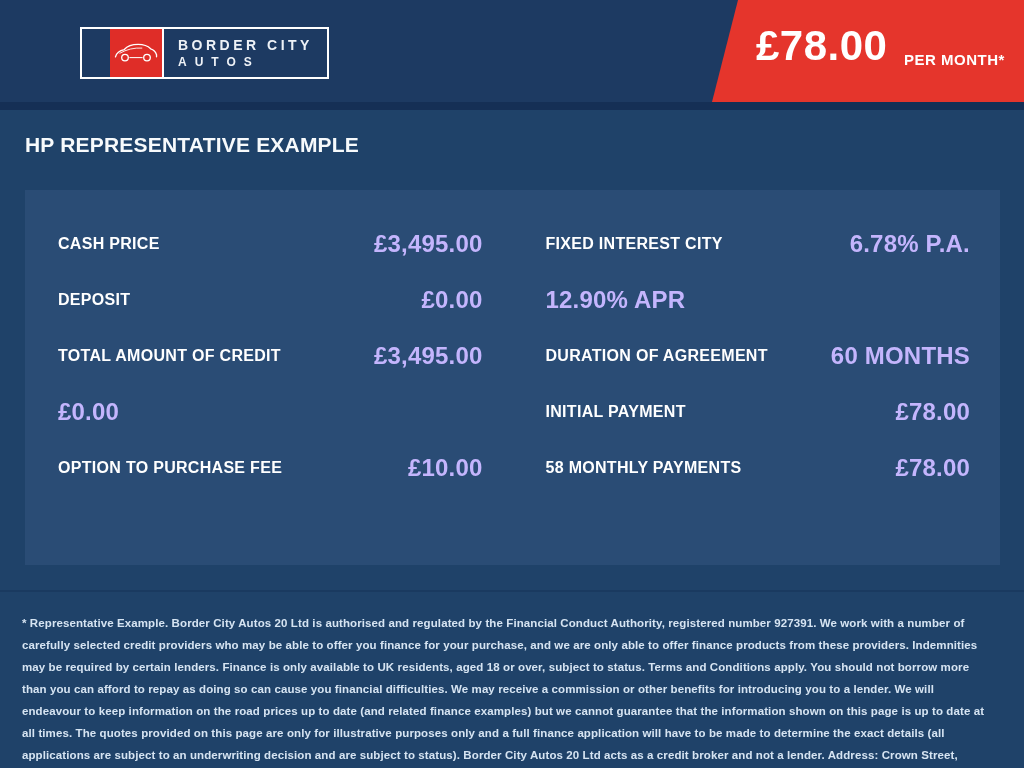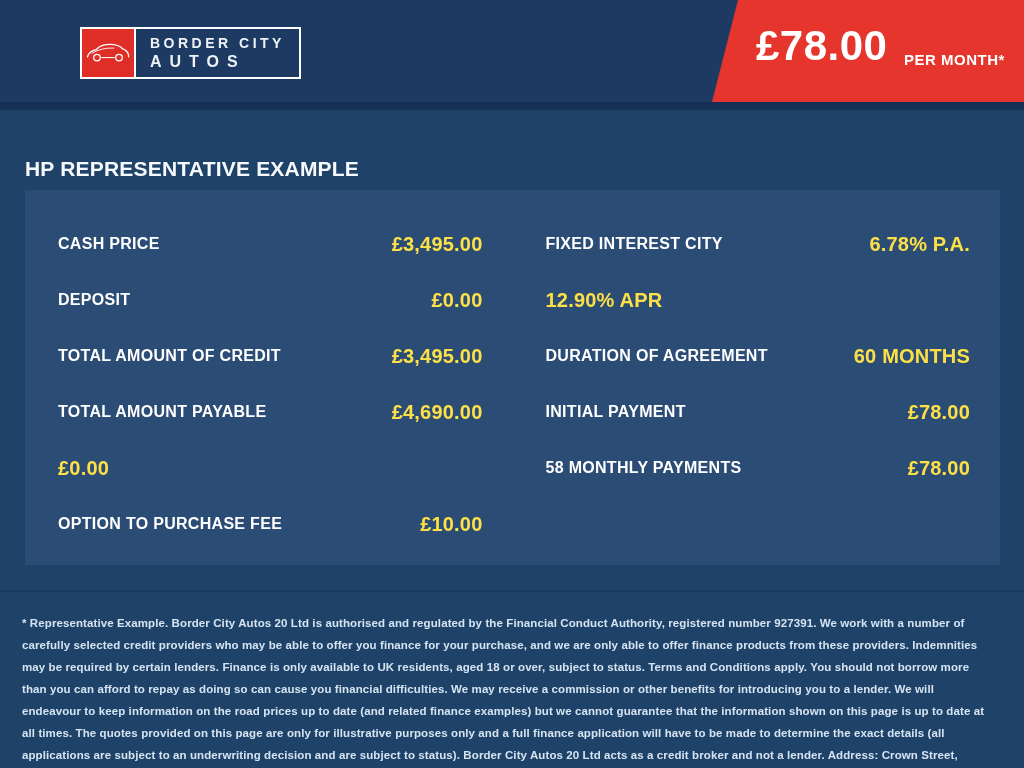--- a/index.html
+++ b/index.html
@@ -18,35 +18,36 @@
   .header-divider {
     position:absolute; left:0; top:102px; width:1024px; height:8px;
     background:#152f55;
   }
 
   
   .logo {
     position:absolute; left:80px; top:27px; height:52px;
     display:flex; border:2px solid #ffffff; background:#1d3a62;
     cursor:pointer;
+    padding-left:28px;
   }
   .logo-red {
     width:54px; display:flex; align-items:center; justify-content:center;
     background:#df2d28; border-right:2px solid #ffffff;
   }
   .logo-text {
     display:flex; flex-direction:column; justify-content:center;
     padding:0 14px 0 14px; background:#1d3a62;
   }
   .logo-line1 {
     color:#eef2f7; font-weight:bold; font-size:14px; letter-spacing:3.5px;
     white-space:nowrap;
   }
   .logo-line2 {
-    color:#eef2f7; font-weight:bold; font-size:16px; letter-spacing:8px;
+    color:#eef2f7; font-weight:bold; font-size:12px; letter-spacing:8px;
     white-space:nowrap; margin-top:2px;
   }
 
   
   .banner {
     position:absolute; right:0; top:0; width:324px; height:102px;
     background:#e5352c;
     -webkit-clip-path:polygon(38px 0, 100% 0, 100% 100%, 12px 100%);
     clip-path:polygon(38px 0, 100% 0, 100% 100%, 12px 100%);
   }
@@ -55,42 +56,42 @@
     color:#ffffff; font-weight:bold; font-size:42px; letter-spacing:0.5px;
   }
   .banner-period {
     position:absolute; left:204px; top:51px;
     color:#ffffff; font-weight:bold; font-size:15px; letter-spacing:0.5px;
   }
 
   
   .heading {
     position:absolute; left:25px; top:133px;
-    color:#f7fafc; font-weight:bold; font-size:21px; letter-spacing:0.2px;margin-top:24px;
+    color:#f7fafc; font-weight:bold; font-size:21px; letter-spacing:0.2px;
   }
 
   
   .panels {
     position:absolute; left:25px; top:190px; width:975px; height:375px;
     display:flex; 
   }
   .panel {
     flex:1; height:375px; background:#2a4c75;
     padding:26px 30px 0 33px;
   }
   .row {
     height:56px; display:flex; align-items:center;
     justify-content:space-between;
   }
   .row .label {
     color:#ffffff; font-weight:bold; font-size:16px; letter-spacing:0.3px;
     white-space:nowrap;
   }
   .row .value {
-    color:#fde047; font-weight:bold; font-size:20px; letter-spacing:0.2px;
+    color:#c4b5fd; font-weight:bold; font-size:24px; letter-spacing:0.2px;
     white-space:nowrap; text-align:right;
   }
 
   
   .footer-seam {
     position:absolute; left:0; top:590px; width:1024px; height:2px;
     background:#1a3a60;
   }
   .disclaimer {
     position:absolute; left:22px; top:612px; width:972px;
@@ -140,24 +141,20 @@
       </div>
       <div class="row">
         <span class="label">DEPOSIT</span>
         <span class="value">£0.00</span>
       </div>
       <div class="row">
         <span class="label">TOTAL AMOUNT OF CREDIT</span>
         <span class="value">£3,495.00</span>
       </div>
       <div class="row">
-        <span class="label">TOTAL AMOUNT PAYABLE</span>
-        <span class="value">£4,690.00</span>
-      </div>
-      <div class="row">
         <span class="value">£0.00</span>
       </div>
       <div class="row">
         <span class="label">OPTION TO PURCHASE FEE</span>
         <span class="value">£10.00</span>
       </div>
     </div>
 
     <div class="panel">
       <div class="row">

